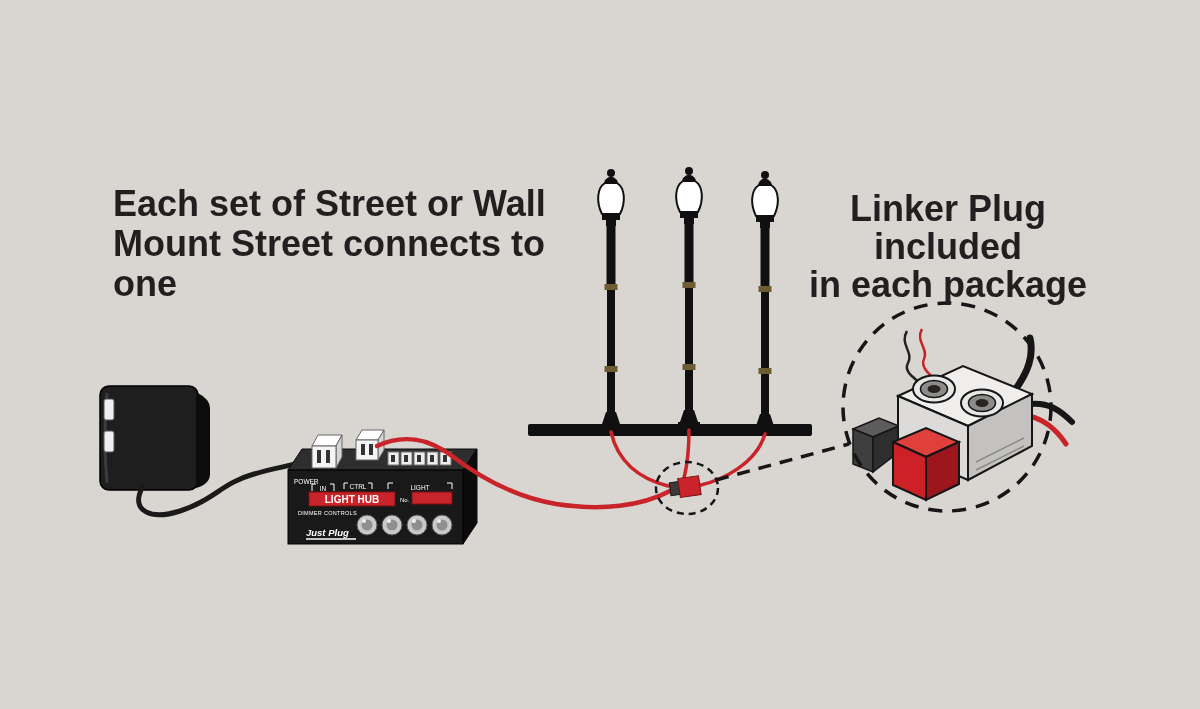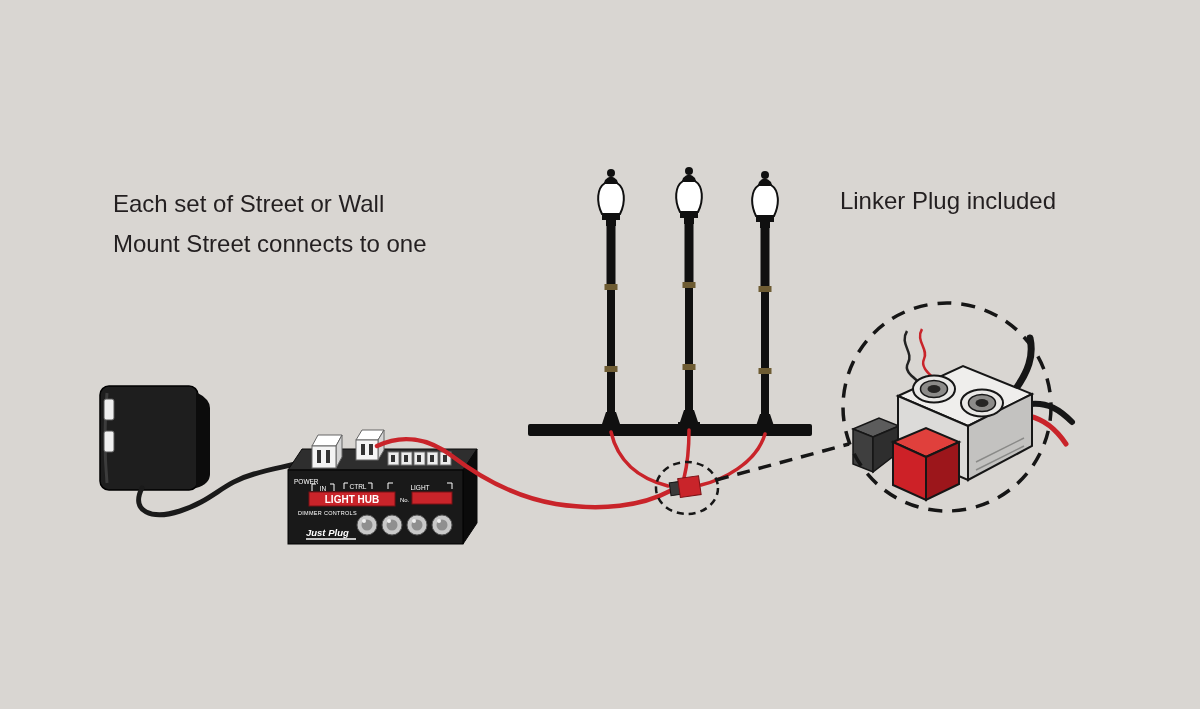--- a/index.html
+++ b/index.html
@@ -1,21 +1,21 @@
 <!DOCTYPE html>
 <html><head>
 <meta charset="utf-8">
 <style>
   html,body{margin:0;padding:0;}
   body{background:#d9d6d2;font-family:"Liberation Sans", sans-serif;}
   .stage{position:relative;width:1200px;height:709px;overflow:hidden;background:#d9d6d2;}
-  .caption{position:absolute;color:#231f20;font-size:24px;font-weight:400;}
+  .caption{position:absolute;color:#231f20;font-size:36px;font-weight:700;}
   .caption .line{display:block;line-height:40px;}
   #caption-left{left:113px;top:184px;width:470px;text-align:left;}
-  #caption-right{left:792px;top:182px;width:312px;text-align:center;}
+  #caption-right{left:792px;top:190px;width:312px;text-align:center;}
   #caption-right .line{line-height:38px;}
   svg{position:absolute;left:0;top:0;}
   svg text{font-family:"Liberation Sans", sans-serif;}
   .hub-label{fill:#ffffff;}
   .tickline{stroke:#ffffff;stroke-width:1;fill:none;}
 </style>
 </head>
 <body>
 
 <div class="stage">
@@ -180,15 +180,16 @@
     <circle cx="947" cy="407" r="104" fill="none" stroke="#161616" stroke-width="3.5" stroke-dasharray="14,10"></circle>
   </svg>
 
   <div class="caption" id="caption-left">
     <span class="line">Each set of Street or Wall</span>
     <span class="line">Mount Street connects to one</span>
   </div>
 
   <div class="caption" id="caption-right">
     <span class="line">Linker Plug included</span>
+    <span class="line">in each package</span>
   </div>
 
 </div>
 
 </body></html>

